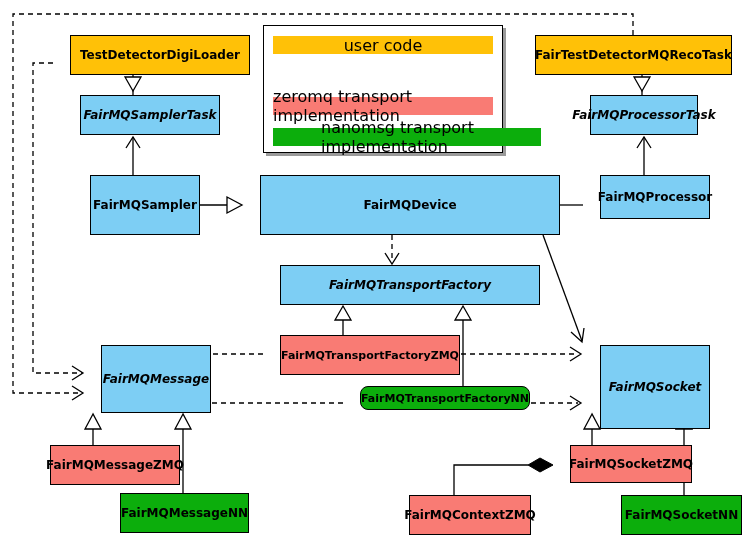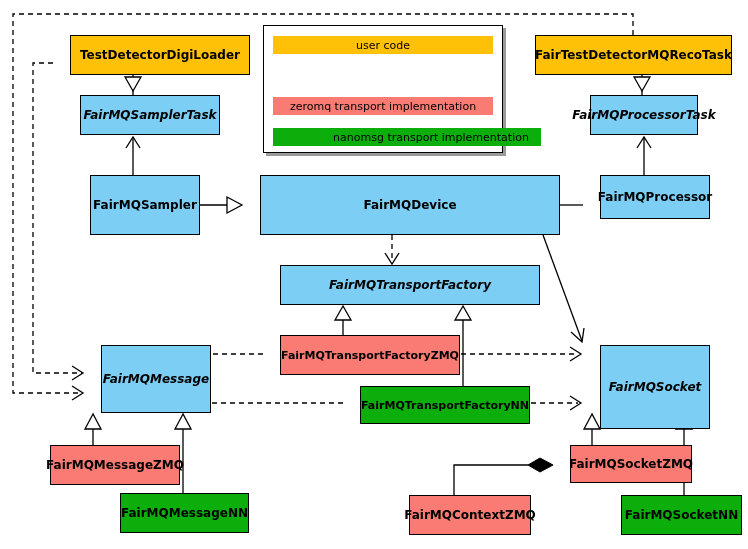--- a/index.html
+++ b/index.html
@@ -7,21 +7,21 @@
           font-family:"DejaVu Sans","Liberation Sans",sans-serif;}
   #wires{position:absolute;left:0;top:0;width:748px;height:549px;}
   .node{position:absolute;border:1.3px solid #000;display:flex;align-items:center;
         justify-content:center;font-weight:bold;font-size:12px;color:#000;
         text-align:center;white-space:nowrap;box-sizing:border-box;margin-left:17px;}
   .abstract{font-style:italic;}
   .fs11{font-size:11px;}
   #legend{position:absolute;left:263px;top:25px;width:240px;height:128px;background:#fff;
           border:1.3px solid #000;box-shadow:3px 3px 0 #9a9a9a;box-sizing:border-box;}
   .legend-bar{position:absolute;left:9px;width:220px;height:18px;display:flex;
-              align-items:center;justify-content:center;font-size:11px;color:#000;}
+              align-items:center;justify-content:center;font-size:16px;color:#000;}
   .wire{stroke:#000;stroke-width:1.3;fill:none;}
   .dashed{stroke-dasharray:5 4;}
   .tri{fill:#fff;stroke:#000;stroke-width:1.3;}
   .vhead{fill:none;stroke:#000;stroke-width:1.3;}
   .diamond{fill:#000;stroke:#000;}
 </style>
 </head>
 <body>
 
 <div id="canvas">
@@ -142,21 +142,21 @@
 
   <div class="node" style="left: 53px; top: 35px; width: 180px; height: 40px; background: rgb(255, 193, 7);">TestDetectorDigiLoader</div>
   <div class="node" style="left: 518px; top: 35px; width: 197px; height: 40px; background: rgb(255, 193, 7);">FairTestDetectorMQRecoTask</div>
   <div class="node abstract" style="left: 63px; top: 95px; width: 140px; height: 40px; background: rgb(125, 206, 244);">FairMQSamplerTask</div>
   <div class="node abstract" style="left: 573px; top: 95px; width: 108px; height: 40px; background: rgb(125, 206, 244);">FairMQProcessorTask</div>
   <div class="node" style="left: 73px; top: 175px; width: 110px; height: 60px; background: rgb(125, 206, 244);">FairMQSampler</div>
   <div class="node" style="left: 243px; top: 175px; width: 300px; height: 60px; background: rgb(125, 206, 244);">FairMQDevice</div>
   <div class="node" style="left: 583px; top: 175px; width: 110px; height: 44px; background: rgb(125, 206, 244);">FairMQProcessor</div>
   <div class="node abstract" style="left: 263px; top: 265px; width: 260px; height: 40px; background: rgb(125, 206, 244);">FairMQTransportFactory</div>
   <div class="node fs11" style="left: 263px; top: 335px; width: 180px; height: 40px; background: rgb(249, 123, 116);">FairMQTransportFactoryZMQ</div>
-  <div class="node fs11" style="left: 343px; top: 386px; width: 170px; height: 38px; background: rgb(12, 174, 12);">FairMQTransportFactoryNN</div>
+  <div class="node fs11" style="left: 343px; top: 386px; width: 170px; height: 24px; background: rgb(12, 174, 12); border-radius: 8px;">FairMQTransportFactoryNN</div>
   <div class="node abstract" style="left: 84px; top: 345px; width: 110px; height: 68px; background: rgb(125, 206, 244);">FairMQMessage</div>
   <div class="node abstract" style="left: 583px; top: 345px; width: 110px; height: 84px; background: rgb(125, 206, 244);">FairMQSocket</div>
   <div class="node" style="left: 33px; top: 445px; width: 130px; height: 40px; background: rgb(249, 123, 116);">FairMQMessageZMQ</div>
   <div class="node" style="left: 103px; top: 493px; width: 129px; height: 40px; background: rgb(12, 174, 12);">FairMQMessageNN</div>
   <div class="node" style="left: 553px; top: 445px; width: 122px; height: 38px; background: rgb(249, 123, 116);">FairMQSocketZMQ</div>
   <div class="node" style="left: 392px; top: 495px; width: 122px; height: 40px; background: rgb(249, 123, 116);">FairMQContextZMQ</div>
   <div class="node" style="left: 604px; top: 495px; width: 121px; height: 40px; background: rgb(12, 174, 12);">FairMQSocketNN</div>
 
 </div>
 

